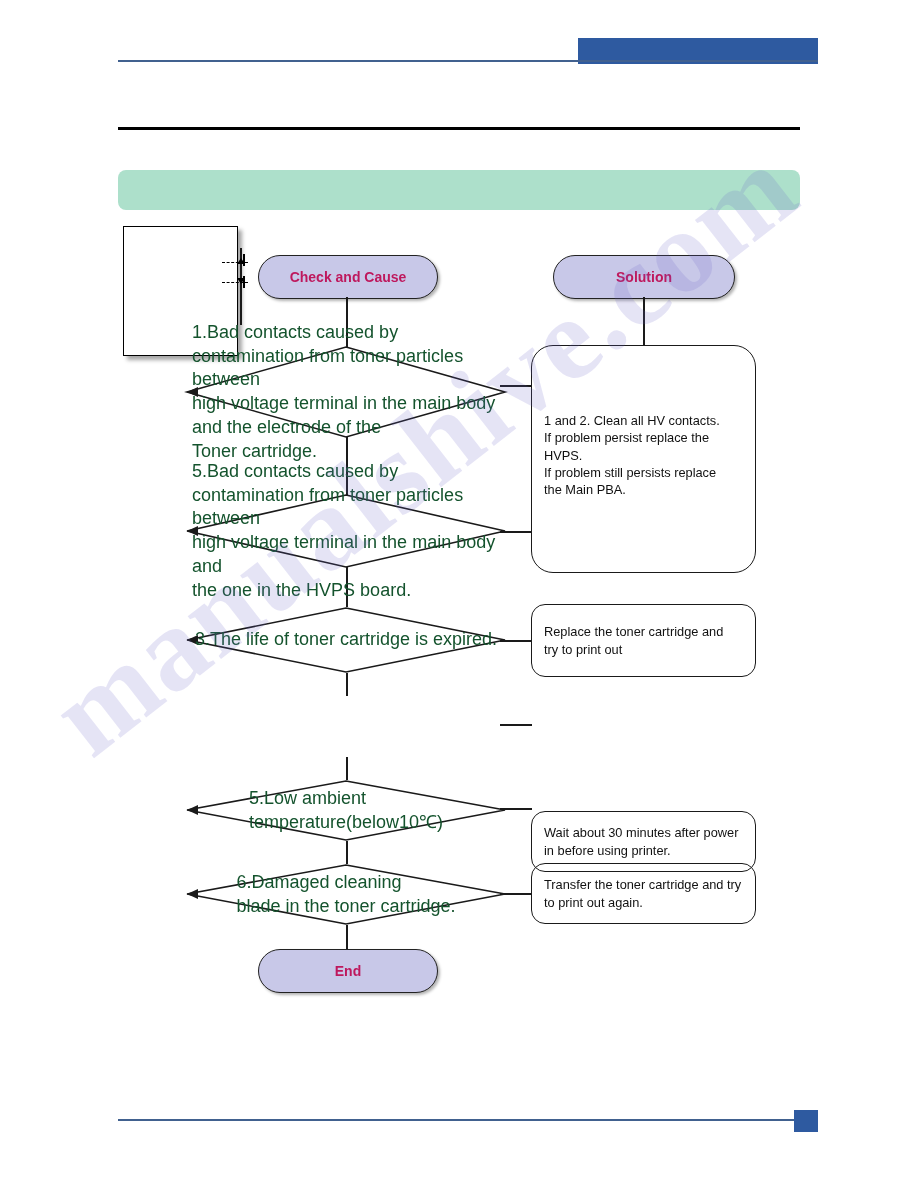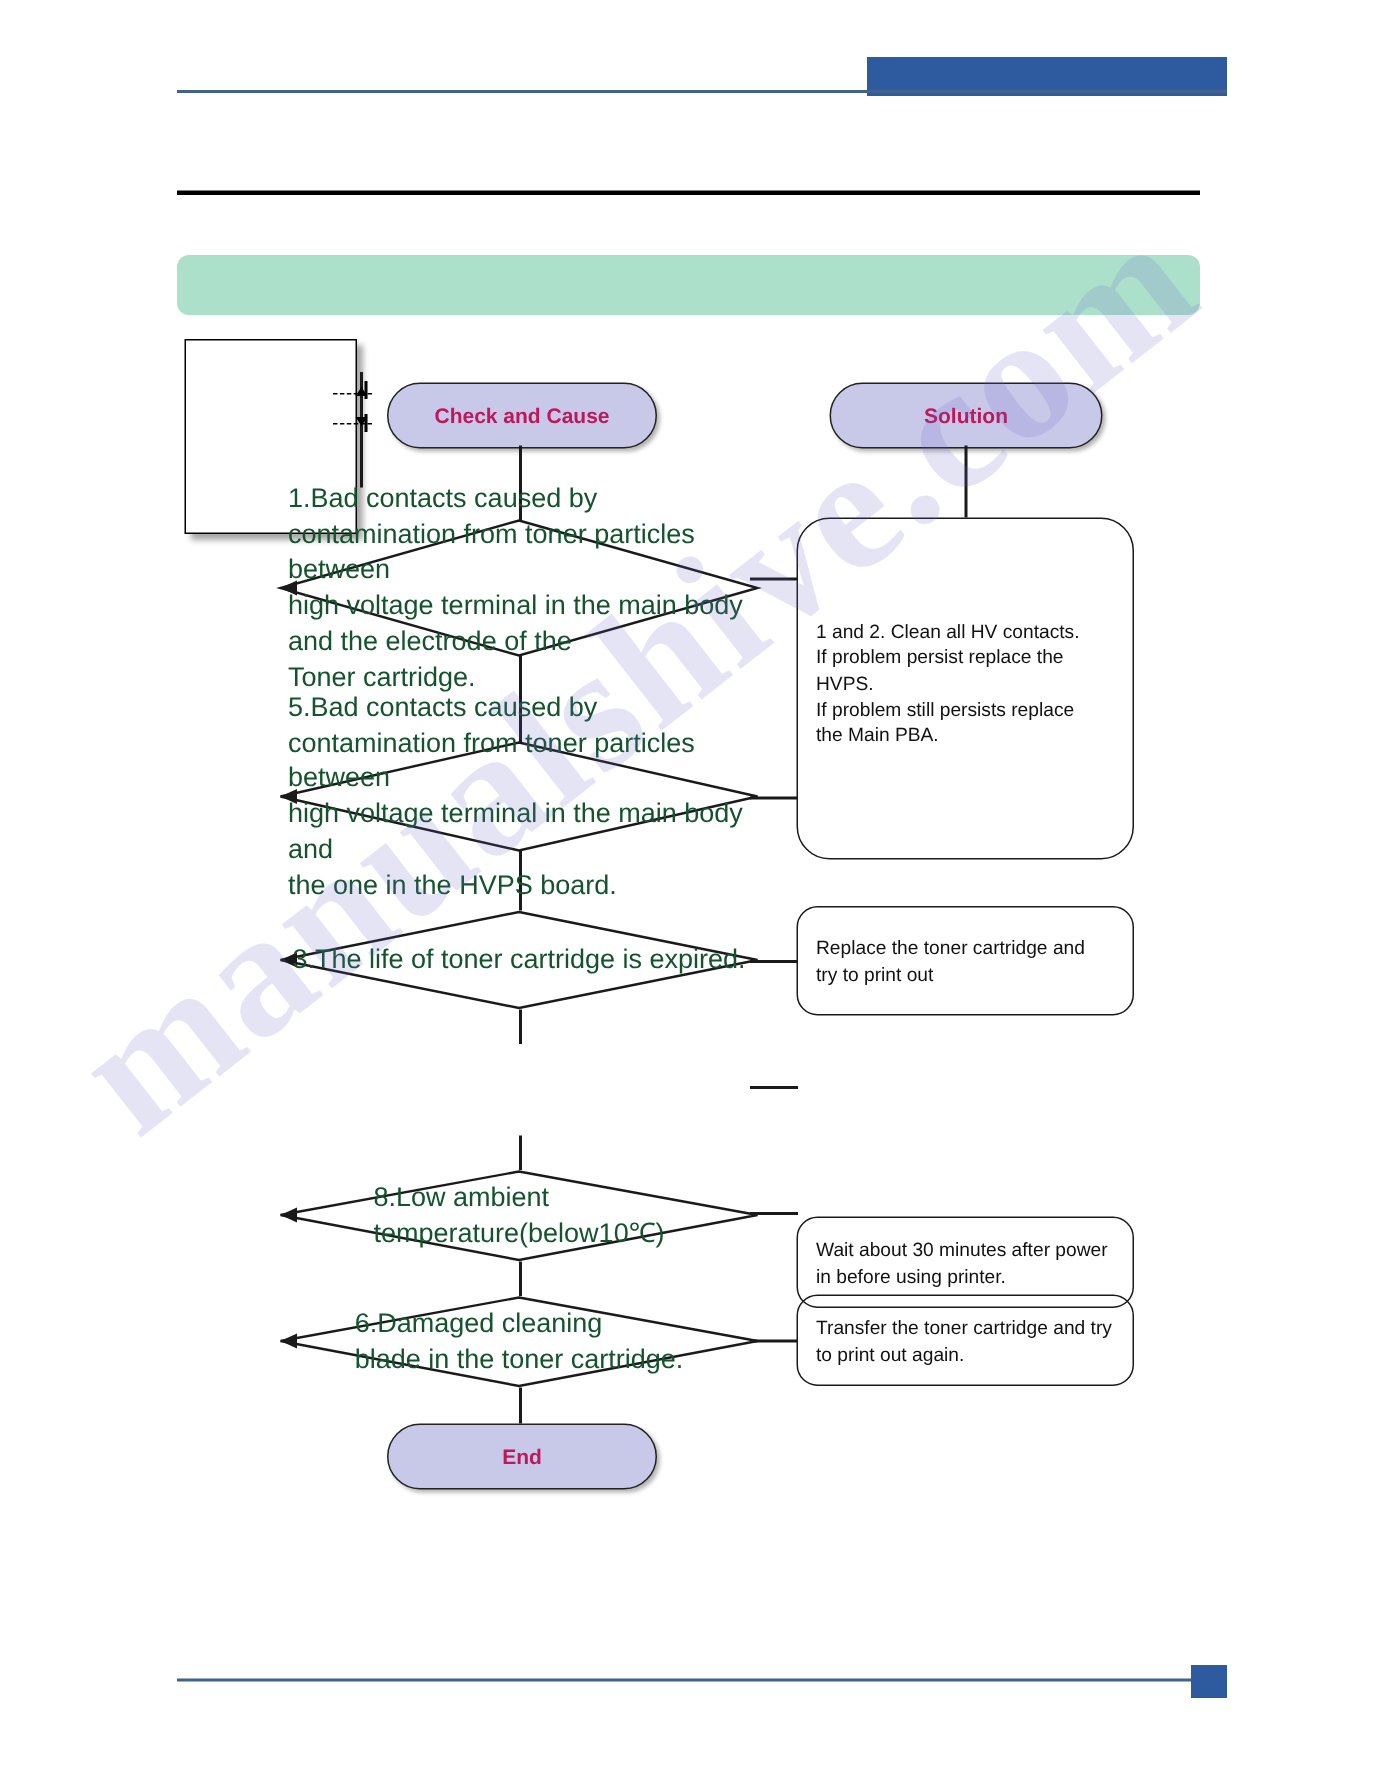--- a/index.html
+++ b/index.html
@@ -185,21 +185,21 @@
     </svg>
     <div class="diamond-text">3.The life of toner cartridge is expired.</div>
   </div>
 
 
   <div class="diamond-wrap" style="left:186px;top:780px;width:320px;height:61px;">
     <svg width="320" height="61" viewBox="0 0 320 61">
       <polygon points="160,1 319,30 160,60 1,30" fill="none" stroke="#1a1a1a" stroke-width="1.6"></polygon>
       <polygon points="1,30 12,25 12,35" fill="#1a1a1a"></polygon>
     </svg>
-    <div class="diamond-text">8.Low ambient
+    <div class="diamond-text">5.Low ambient
 temperature(below10℃)</div>
   </div>
 
   <div class="diamond-wrap" style="left:186px;top:864px;width:320px;height:61px;">
     <svg width="320" height="61" viewBox="0 0 320 61">
       <polygon points="160,1 319,30 160,60 1,30" fill="none" stroke="#1a1a1a" stroke-width="1.6"></polygon>
       <polygon points="1,30 12,25 12,35" fill="#1a1a1a"></polygon>
     </svg>
     <div class="diamond-text">6.Damaged cleaning
 blade in the toner cartridge.</div>

